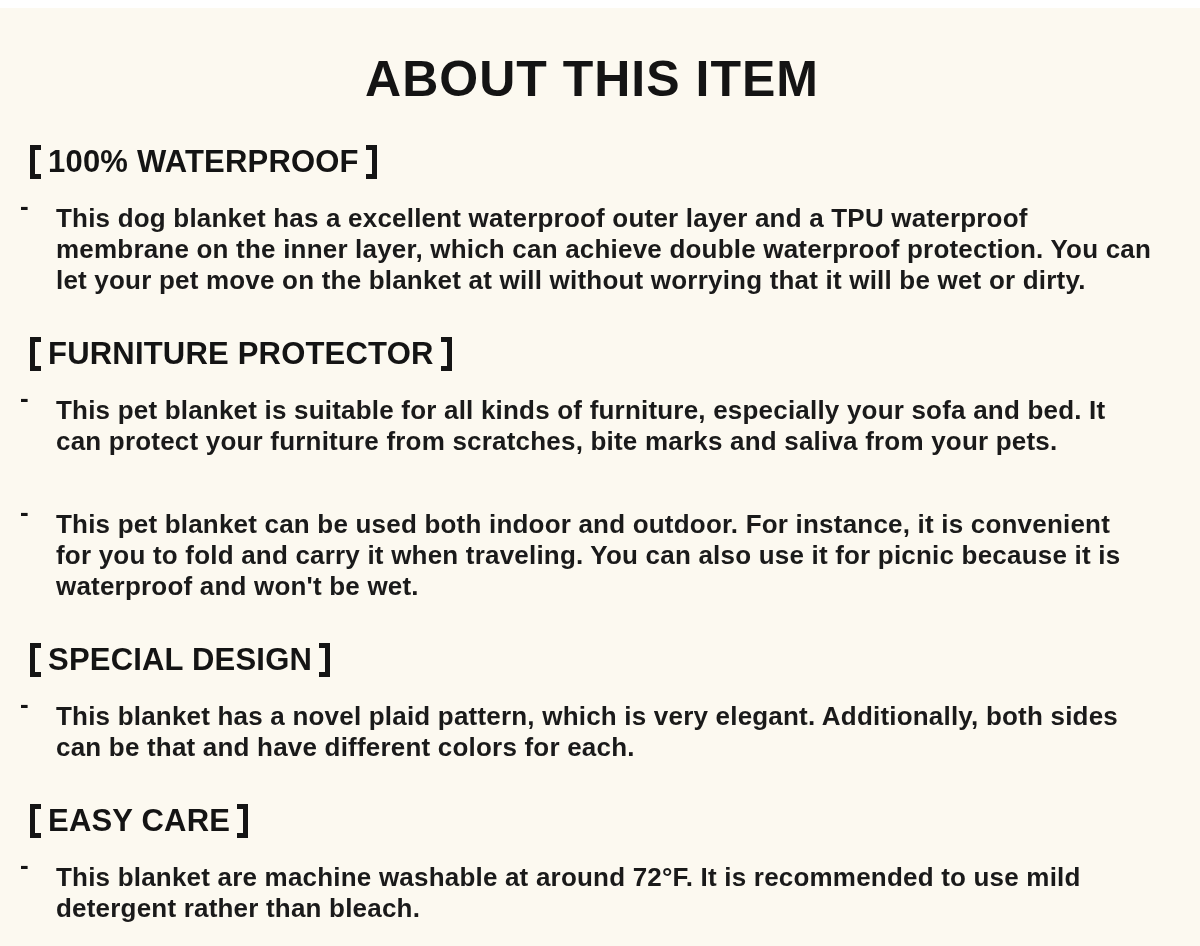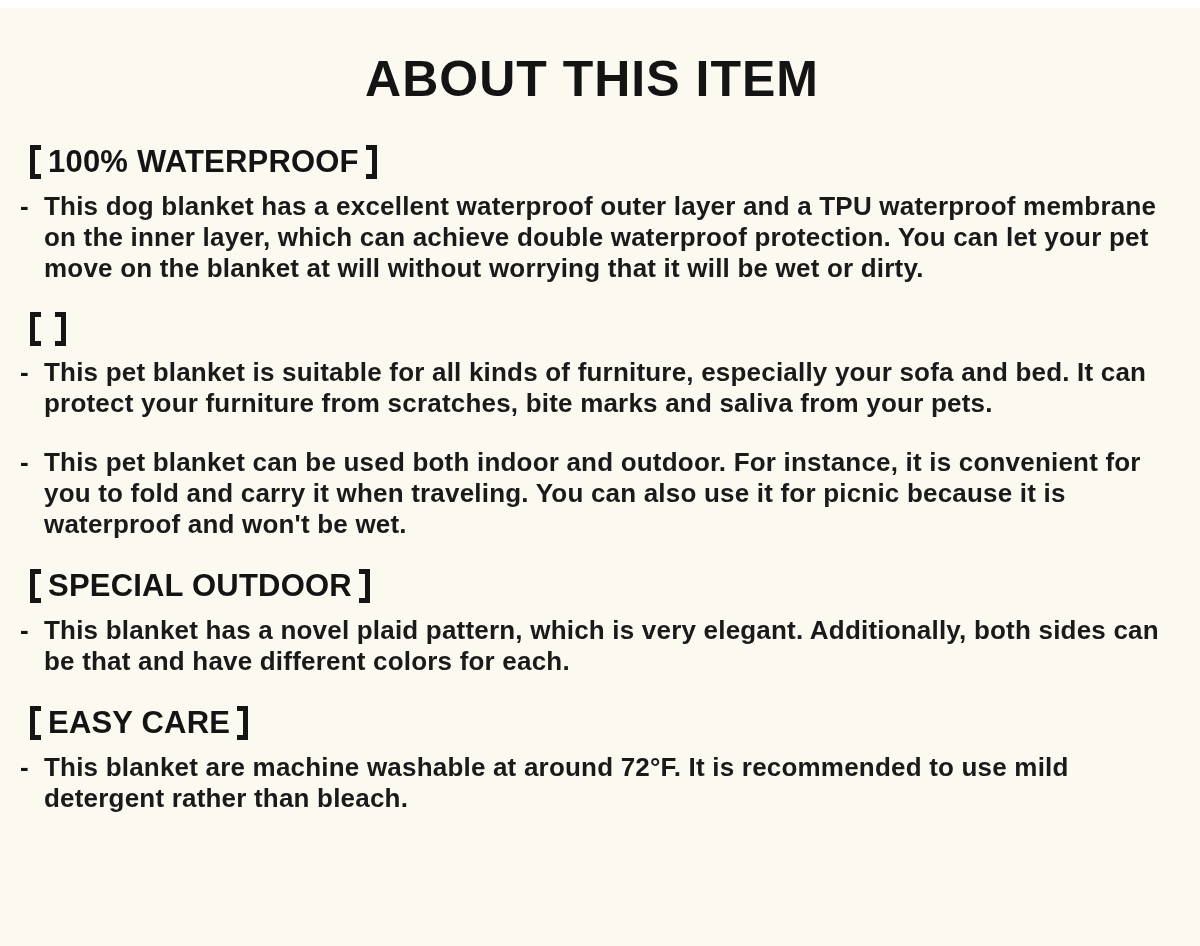--- a/index.html
+++ b/index.html
@@ -53,21 +53,21 @@
   .bracket.right { border-left: 0;  margin-left: 7px; }
   .para { display: flex; align-items: flex-start; }
   .dash {
     flex: none;
     width: 24px;
     font-size: 26px;
     line-height: 31px;
     font-weight: 600;
   }
   .body-text {
-    margin: 0;
+    margin: 12px;
     max-width: 1125px;
     font-size: 26px;
     line-height: 31px;
     font-weight: 600;
     letter-spacing: 0.2px;
     color: #1a1a1a;
   }
 </style>
 </head>
 <body>
@@ -85,39 +85,40 @@
     </h2>
     <div class="para">
       <span class="dash">-</span>
       <p class="body-text">This dog blanket has a excellent waterproof outer layer and a TPU waterproof membrane on the inner layer, which can achieve double waterproof protection. You can let your pet move on the blanket at will without worrying that it will be wet or dirty.</p>
     </div>
   </section>
 
   <section class="section">
     <h2 class="heading">
       <span class="bracket left"></span>
+      <span class="heading-text">FURNITURE PROTECTOR</span>
       <span class="bracket right"></span>
     </h2>
     <div class="para">
       <span class="dash">-</span>
       <p class="body-text">This pet blanket is suitable for all kinds of furniture, especially your sofa and bed. It can protect your furniture from scratches, bite marks and saliva from your pets.</p>
     </div>
   </section>
 
   <section class="section">
     <div class="para">
       <span class="dash">-</span>
       <p class="body-text">This pet blanket can be used both indoor and outdoor. For instance, it is convenient for you to fold and carry it when traveling. You can also use it for picnic because it is waterproof and won't be wet.</p>
     </div>
   </section>
 
   <section class="section">
     <h2 class="heading">
       <span class="bracket left"></span>
-      <span class="heading-text">SPECIAL OUTDOOR</span>
+      <span class="heading-text">SPECIAL DESIGN</span>
       <span class="bracket right"></span>
     </h2>
     <div class="para">
       <span class="dash">-</span>
       <p class="body-text">This blanket has a novel plaid pattern, which is very elegant. Additionally, both sides can be that and have different colors for each.</p>
     </div>
   </section>
 
   <section class="section">
     <h2 class="heading">

